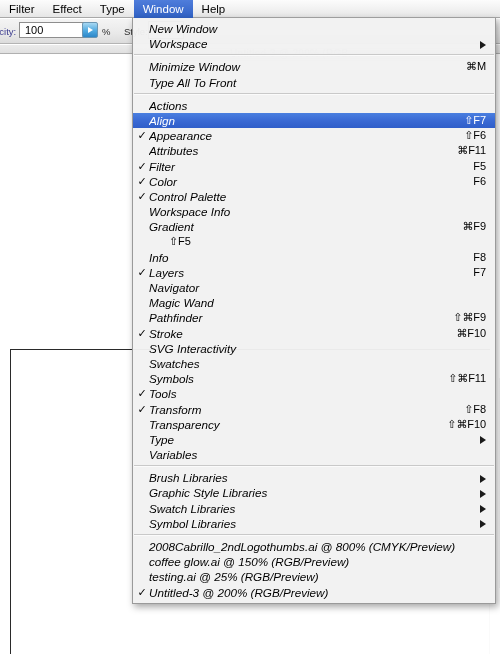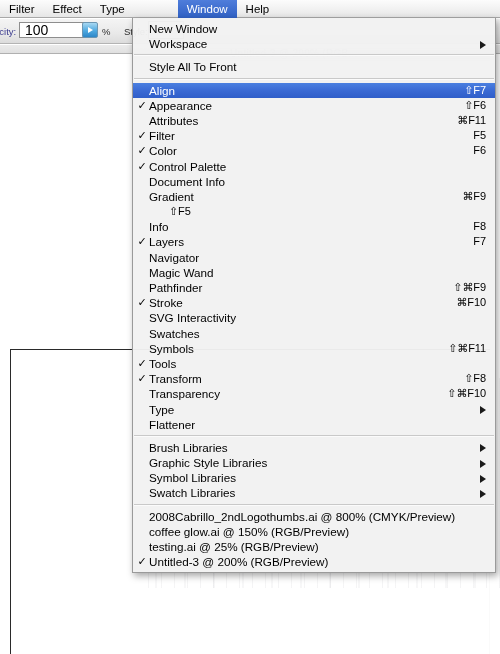--- a/index.html
+++ b/index.html
@@ -48,21 +48,20 @@
     color: #000;
     padding: 0 9px;
     height: 18px;
     line-height: 18px;
     white-space: nowrap;
   }
   .mb-item.active {
     background: #3a68c8;
     background: linear-gradient(to bottom, #4f7ddb 0%, #3061c4 100%);
     color: #ffffff;
-    margin-left: 44px;
   }
 
   
   .control-strip {
     position: absolute;
     left: 0; top: 19px;
     width: 500px; height: 25px;
     background: linear-gradient(to bottom, #f4f4f4 0%, #e9e9e9 60%, #dcdcdc 100%);
     border-bottom: 1px solid #b4b4b4;
     box-sizing: border-box;
@@ -75,21 +74,21 @@
   }
   .cs-label.dark { color: #2b2b2b; }
   .opacity-label { left: -6px; }
   .opacity-field {
     position: absolute;
     left: 19px; top: 3px;
     width: 68px; height: 16px;
     background: #ffffff;
     border: 1px solid #8e8e8e;
     box-sizing: border-box;
-    font-size: 14px;
+    font-size: 11px;
     color: #000;
     padding-left: 5px;
     line-height: 15px;
   }
   .opacity-stepper {
     position: absolute;
     left: 82px; top: 3px;
     width: 16px; height: 16px;
     background: linear-gradient(to bottom, #a8d8f2 0%, #4fa9e0 55%, #2d87c8 100%);
     border: 1px solid #6b96b3;
@@ -225,20 +224,21 @@
     color: #000;
     padding-left: 2px;
     box-sizing: content-box;
   }
   .menu-row .label {
     flex: 1 1 auto;
     font-size: 11.7px;
     color: #000000;
     overflow: hidden;
     text-overflow: clip;
+    font-style: italic;
   }
   .menu-row .shortcut {
     flex: 0 0 auto;
     font-size: 11px;
     color: #000000;
     padding-left: 20px;
     letter-spacing: -0.1px;
   }
   .menu-row .arrow {
     flex: 0 0 auto;
@@ -315,23 +315,32 @@
           <span class="label">New Window</span>
         </div>
         <div class="menu-row">
           <span class="check"></span>
           <span class="label">Workspace</span>
           <span class="arrow"></span>
         </div>
         <div class="menu-sep"></div>
         <div class="menu-row">
           <span class="check"></span>
-          <span class="label">Style All To Front</span>
+          <span class="label">Minimize Window</span>
+          <span class="shortcut">⌘M</span>
+        </div>
+        <div class="menu-row">
+          <span class="check"></span>
+          <span class="label">Type All To Front</span>
         </div>
         <div class="menu-sep"></div>
+        <div class="menu-row">
+          <span class="check"></span>
+          <span class="label">Actions</span>
+        </div>
         <div class="menu-row selected">
           <span class="check"></span>
           <span class="label">Align</span>
           <span class="shortcut">⇧F7</span>
         </div>
         <div class="menu-row">
           <span class="check">✓</span>
           <span class="label">Appearance</span>
           <span class="shortcut">⇧F6</span>
         </div>
@@ -349,21 +358,21 @@
           <span class="check">✓</span>
           <span class="label">Color</span>
           <span class="shortcut">F6</span>
         </div>
         <div class="menu-row">
           <span class="check">✓</span>
           <span class="label">Control Palette</span>
         </div>
         <div class="menu-row">
           <span class="check"></span>
-          <span class="label">Document Info</span>
+          <span class="label">Workspace Info</span>
         </div>
         <div class="menu-row">
           <span class="check"></span>
           <span class="label">Gradient</span>
           <span class="shortcut">⌘F9</span>
         </div>
         <div class="menu-row">
           <span class="check"></span>
           <span class="shortcut">⇧F5</span>
         </div>
@@ -422,41 +431,41 @@
           <span class="label">Transparency</span>
           <span class="shortcut">⇧⌘F10</span>
         </div>
         <div class="menu-row">
           <span class="check"></span>
           <span class="label">Type</span>
           <span class="arrow"></span>
         </div>
         <div class="menu-row">
           <span class="check"></span>
-          <span class="label">Flattener</span>
+          <span class="label">Variables</span>
         </div>
         <div class="menu-sep"></div>
         <div class="menu-row">
           <span class="check"></span>
           <span class="label">Brush Libraries</span>
           <span class="arrow"></span>
         </div>
         <div class="menu-row">
           <span class="check"></span>
           <span class="label">Graphic Style Libraries</span>
           <span class="arrow"></span>
         </div>
         <div class="menu-row">
           <span class="check"></span>
+          <span class="label">Swatch Libraries</span>
+          <span class="arrow"></span>
+        </div>
+        <div class="menu-row">
+          <span class="check"></span>
           <span class="label">Symbol Libraries</span>
-          <span class="arrow"></span>
-        </div>
-        <div class="menu-row">
-          <span class="check"></span>
-          <span class="label">Swatch Libraries</span>
           <span class="arrow"></span>
         </div>
         <div class="menu-sep"></div>
         <div class="menu-row">
           <span class="check"></span>
           <span class="label">2008Cabrillo_2ndLogothumbs.ai @ 800% (CMYK/Preview)</span>
         </div>
         <div class="menu-row">
           <span class="check"></span>
           <span class="label">coffee glow.ai @ 150% (RGB/Preview)</span>

